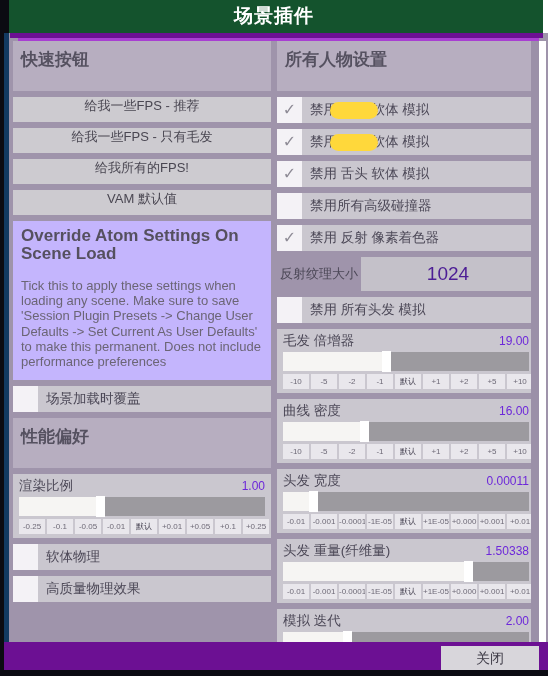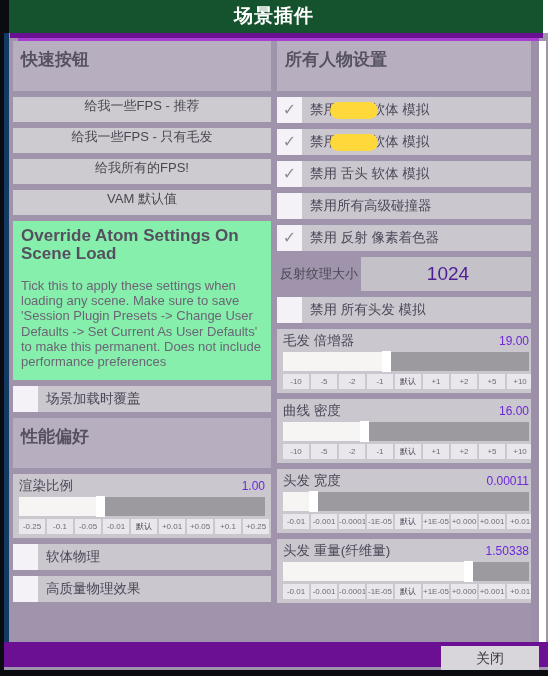--- a/index.html
+++ b/index.html
@@ -87,21 +87,21 @@
     color: #4a4752;
     font-size: 13px;
     text-align: center;
     padding: 0 0 7px 0;
     margin-bottom: 6px;
     border: none;
     font-family: inherit;
   }
 
   .infobox {
-    background: #86efac;
+    background: #c4b5fd;
     padding: 6px 8px 10px 8px;
     margin-bottom: 6px;
   }
   .infobox .ib-title {
     font-size: 17px; font-weight: bold; color: #55505f; line-height: 1.08;
   }
   .infobox .ib-body {
     font-size: 13px; color: #6b6575; line-height: 1.18; margin-top: 14px;
   }
 
@@ -187,21 +187,21 @@
     overflow: hidden;
     white-space: nowrap;
     border: none;
     font-family: inherit;
   }
   .slider-widget .sw-btns .sb.def { color: #4c4857; }
   .slider-widget.boxed { background: #cac7cf; padding-bottom: 4px; }
 
   
   .footer {
-    position: absolute; left: 4px; top: 642px; width: 544px; height: 25px;
+    position: absolute; left: 4px; top: 642px; width: 544px; height: 34px;
     background: #6c1093;
   }
   .footer .close-btn {
     position: absolute; right: 9px; top: 4px; width: 98px; height: 26px;
     background: #d8d6db;
     color: #3f3c48;
     font-size: 14px;
     border: none;
     font-family: inherit;
   }
@@ -415,20 +415,30 @@
             <button class="sb">-0.0001</button>
             <button class="sb">-1E-05</button>
             <button class="sb def">默认</button>
             <button class="sb">+1E-05</button>
             <button class="sb">+0.000</button>
             <button class="sb">+0.001</button>
             <button class="sb">+0.01</button>
           </div>
       </div>
 
+      <div class="slider-widget boxed">
+        <div class="sw-top">
+          <span class="sw-name">模拟 迭代</span>
+          <span class="sw-value">2.00</span>
+        </div>
+        <div class="sw-track">
+          <div class="sw-fill" style="width: 26%;"></div>
+          <div class="sw-handle" style="left: calc(26% - 4px);"></div>
+        </div>
+      </div>
 
     </div>
 
   </div>
 
   <div class="scroll-gutter"></div>
   <div class="scroll-edge"></div>
 
   <div class="footer">
     <button class="close-btn">关闭</button>

